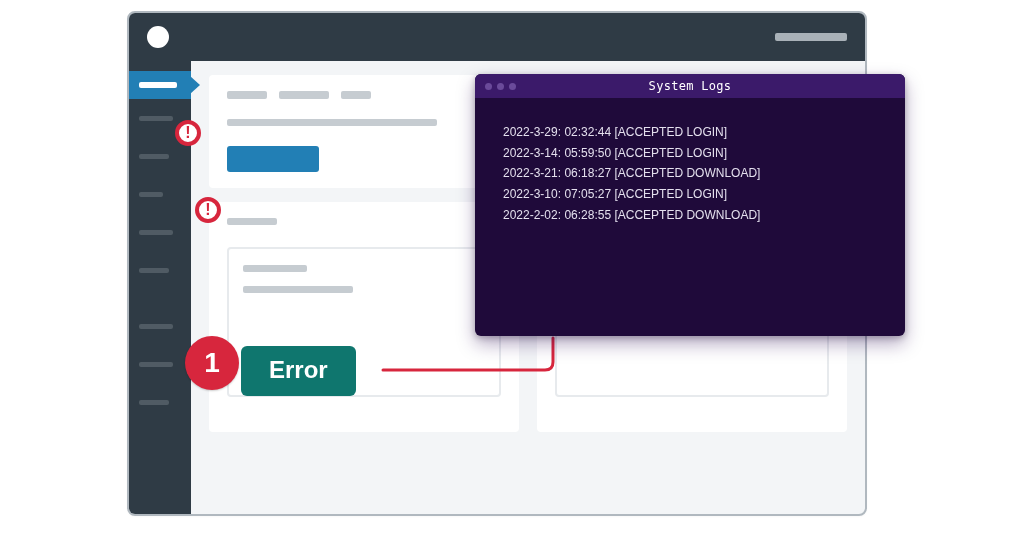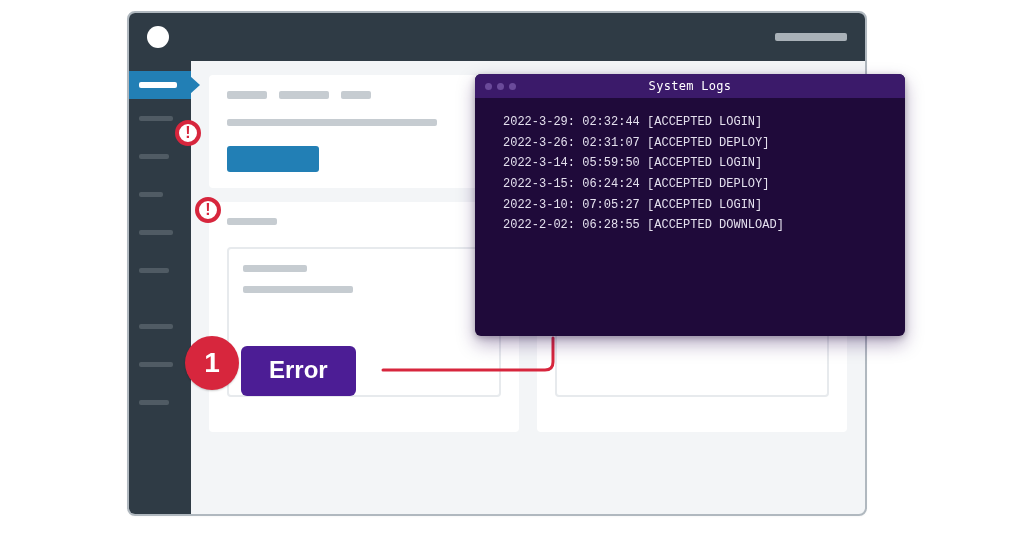--- a/index.html
+++ b/index.html
@@ -154,23 +154,23 @@
     }
     .tdots { display:flex; gap:5px; }
     .tdot { width:7px; height:7px; border-radius:50%; background:#6a4a9a; }
     .term-title {
       position:absolute; left:0; right:0; text-align:center;
       color:#fff; font-family: "Menlo","Consolas",monospace; font-size:12px;
       letter-spacing:0.3px;
     }
     .term-body {
       flex:1;
-      padding: 14px 28px;
+      padding: 24px 28px;
       color: #e4e0ee;
-      font-family: Liberation Mono, monospace;
+      font-family: Liberation Sans, sans-serif;
       font-size: 12px;
       line-height: 1.72;
       white-space: nowrap;
     }
     .log-line { display:block; }
 
     .connector {
       position:absolute;
       z-index: 8;
       pointer-events:none;
@@ -185,21 +185,21 @@
       color: #fff;
       font-weight: 800;
       font-size: 28px;
       display:flex; align-items:center; justify-content:center;
       z-index: 12;
       box-shadow: 0 1px 2px rgba(0,0,0,0.2);
     }
     .error-pill {
       position:absolute;
       left: 241px; top: 346px;
-      background: #4c1d95;
+      background: #0f766e;
       color: #fff;
       font-weight: 700;
       font-size: 24px;
       padding: 10px 28px 12px;
       border-radius: 6px;
       z-index: 11;
     }
   </style>
 </head>
 <body>
@@ -278,23 +278,22 @@
   <div class="term-header">
     <div class="tdots">
       <div class="tdot"></div>
         <div class="tdot"></div>
         <div class="tdot"></div>
     </div>
     <div class="term-title">System Logs</div>
   </div>
   <div class="term-body">
     <span class="log-line">2022-3-29: 02:32:44 [ACCEPTED LOGIN]</span>
-    <span class="log-line">2022-3-26: 02:31:07 [ACCEPTED DEPLOY]</span>
     <span class="log-line">2022-3-14: 05:59:50 [ACCEPTED LOGIN]</span>
-    <span class="log-line">2022-3-15: 06:24:24 [ACCEPTED DEPLOY]</span>
+    <span class="log-line">2022-3-21: 06:18:27 [ACCEPTED DOWNLOAD]</span>
     <span class="log-line">2022-3-10: 07:05:27 [ACCEPTED LOGIN]</span>
     <span class="log-line">2022-2-02: 06:28:55 [ACCEPTED DOWNLOAD]</span>
   </div>
 </div>
 
 <svg class="connector" style="left:380px; top:335px;" width="200" height="60">
   <path d="M3 35 L165 35 Q173 35 173 27 L173 3" stroke="#d7263d" stroke-width="3" fill="none" stroke-linecap="round"></path>
 </svg>
 
 <div class="step-badge">1</div>

